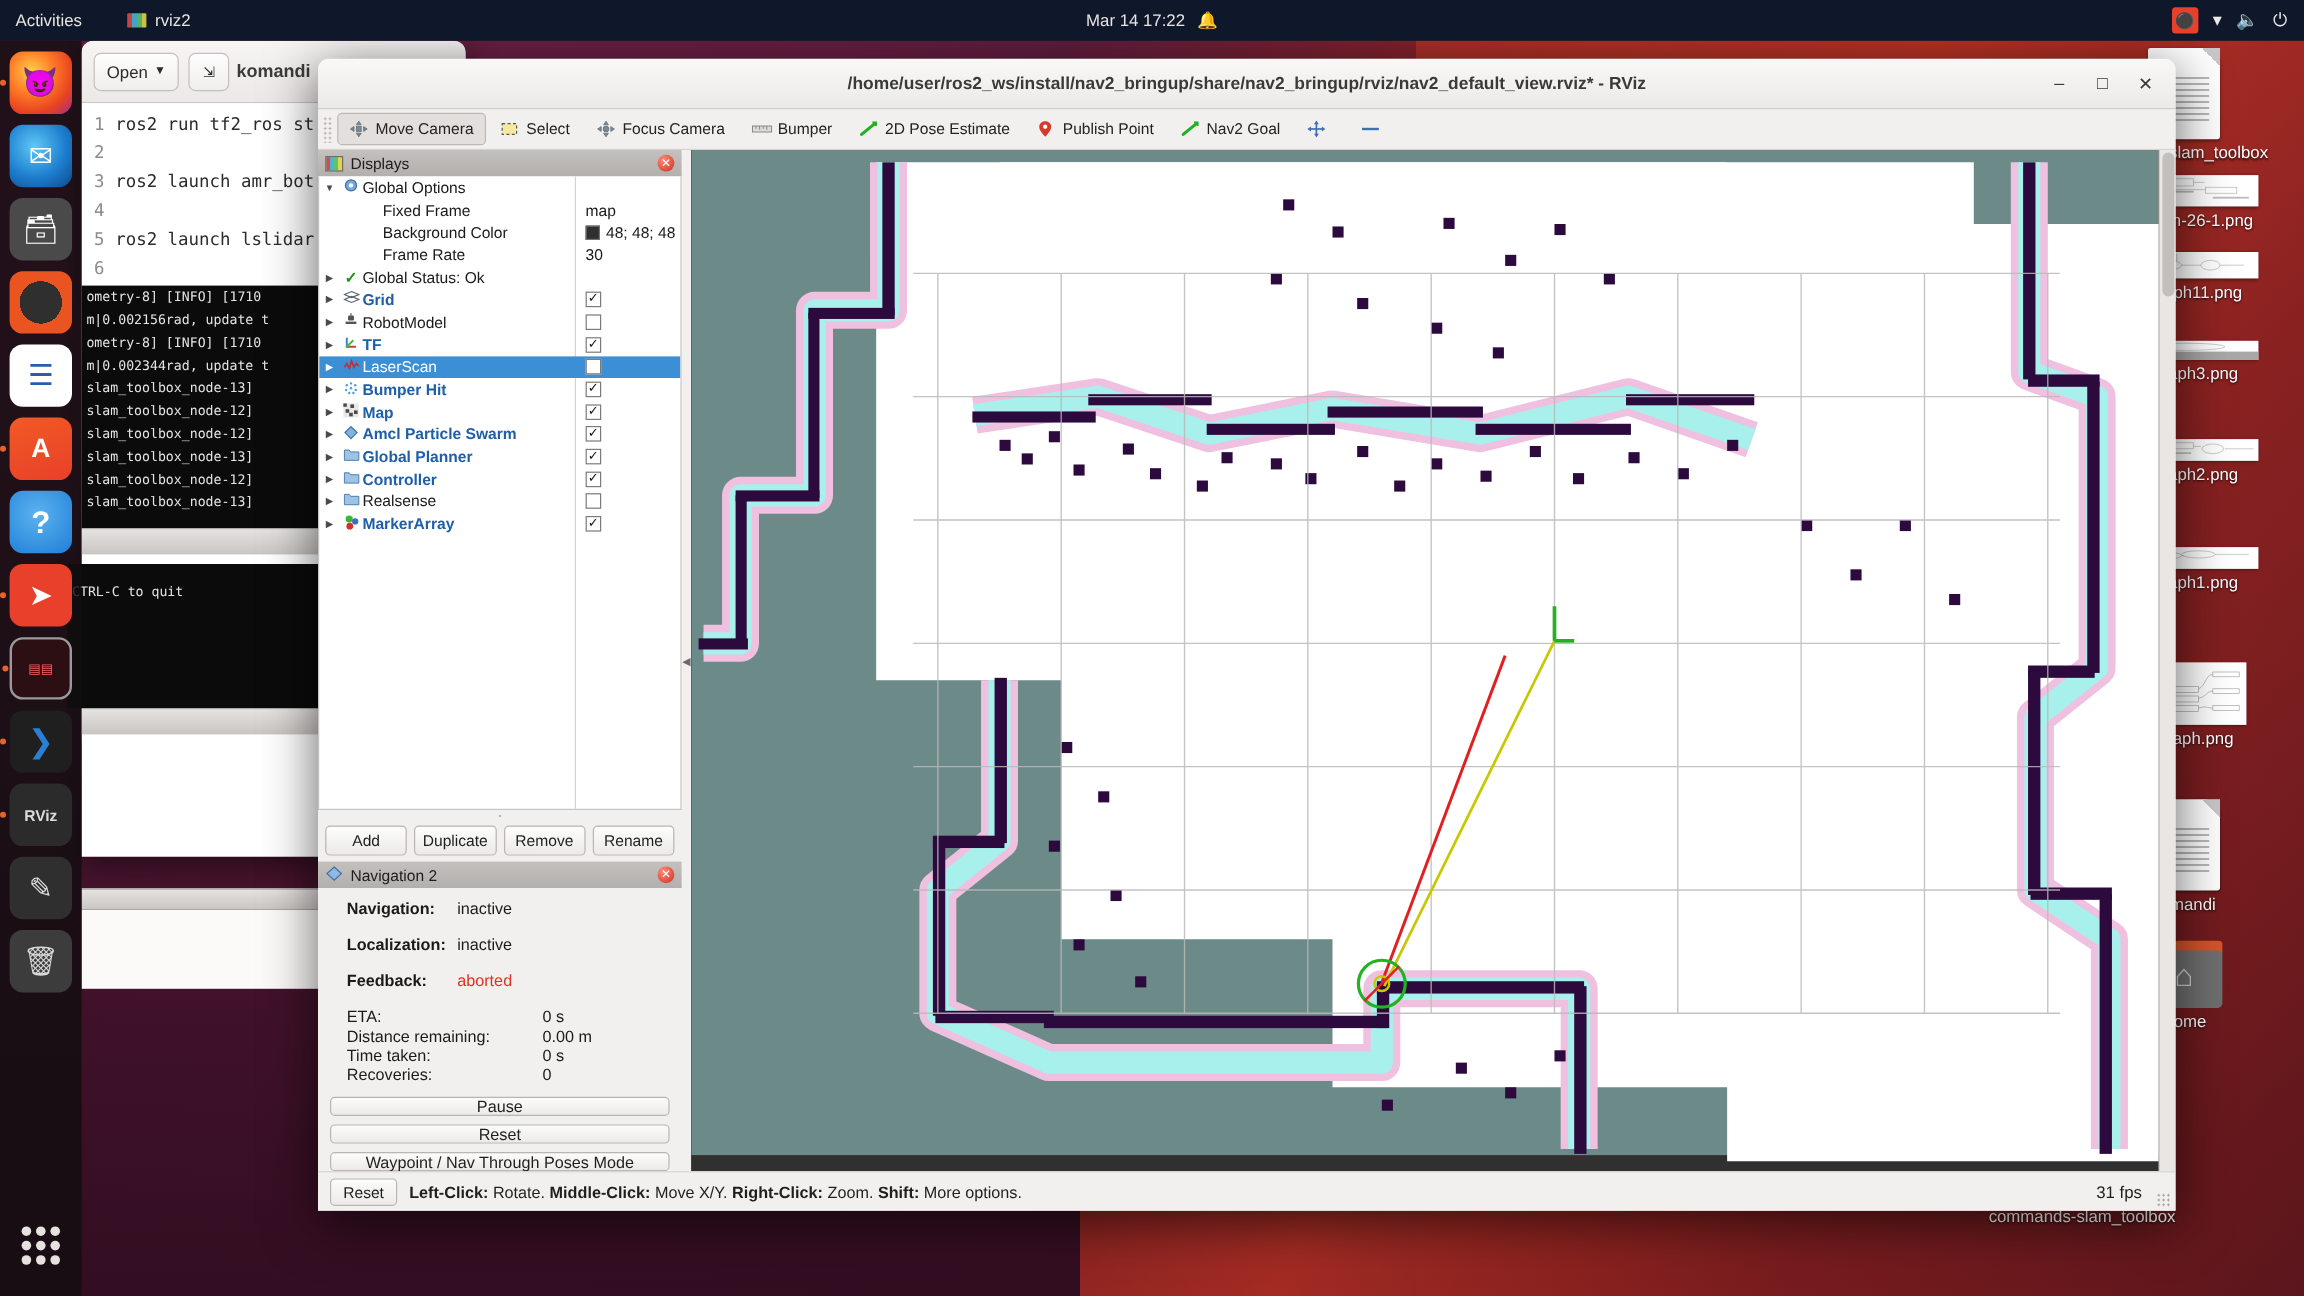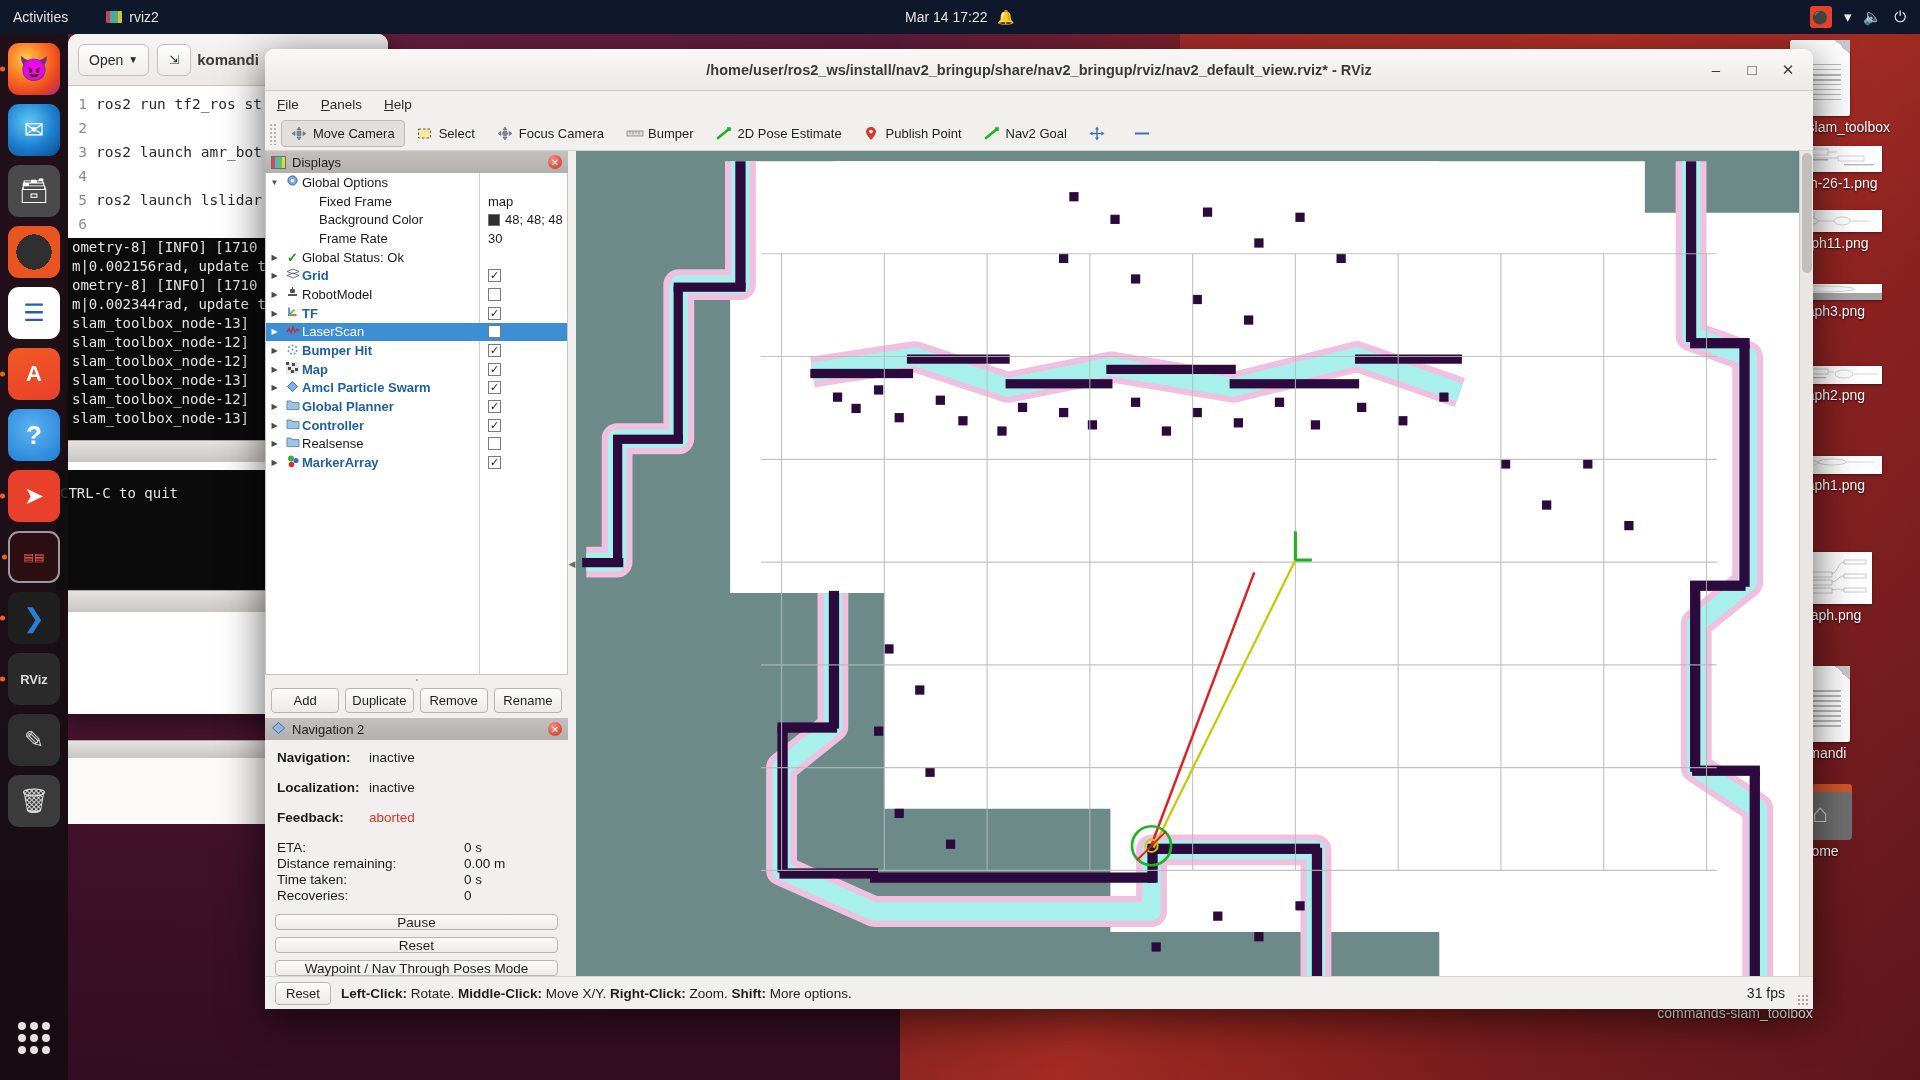--- a/index.html
+++ b/index.html
@@ -118,21 +118,21 @@
     display: flex; align-items: center; justify-content: center; padding: 0 10px; gap: 5px; }
   .gedit-title { position:absolute; left: 0; right: 0; top: 17px; text-align: center;
     font-size: 15px; font-weight: bold; color: #3b3b3b; pointer-events: none; }
   .gedit-body { background: #fff; padding: 6px 0 0 0; height: 530px; }
   .ge-line { display: flex; font-family: "DejaVu Sans Mono", monospace; font-size: 14.5px;
     color: #2b2b2b; line-height: 24px; }
   .ge-num { width: 28px; text-align: right; color: #8c8c8c; padding-right: 9px; }
 
   
   .term { position: absolute; background: #0b0b0b; color: #e4e4e4; z-index: 150;
-    font-family: "DejaVu Sans Mono", monospace; font-size: 14px; overflow: hidden; }
+    font-family: "DejaVu Sans Mono", monospace; font-size: 11px; overflow: hidden; }
   .term-a { left: 68px; top: 238px; width: 320px; height: 202px; }
   .term-b { left: 56px; top: 470px; width: 320px; height: 120px; }
   .term-c { left: 68px; top: 610px; width: 320px; height: 130px; }
   .term-line { white-space: pre; line-height: 19px; padding-left: 4px; }
   .term-bar { position:absolute; left: 68px; width: 320px; height: 22px;
     background: linear-gradient(#e6e2e0,#c9c5c2); z-index: 152; border-top: 1px solid #aaa; }
 
   
   .rviz {
     position: absolute; left: 265px; top: 49px; width: 1548px; height: 960px; z-index: 300;
@@ -200,21 +200,21 @@
 
   .tree-footer { height: 10px; background: #f2f0ef;
     background-image: radial-gradient(#b6b2b0 1px, transparent 1px);
     background-size: 4px 4px; background-repeat: no-repeat;
     background-position: center; }
   .btnrow { display: flex; gap: 6px; padding: 3px 6px 5px; background: #f2f0ef; }
   .qbtn { flex: 1; height: 25px; border: 1px solid #b9b5b2; border-radius: 4px;
     background: linear-gradient(#fdfdfd,#eceae8); font-size: 13px; color: #1f1f1f;
     display: flex; align-items: center; justify-content: center; }
 
-  .nav-body { background: #f2f0ef; padding: 10px 12px 0; font-size: 13.5px; color: #1a1a1a; }
+  .nav-body { background: #f2f0ef; padding: 10px 24px 0; font-size: 13.5px; color: #1a1a1a; }
   .nav-row { display: flex; margin-bottom: 15px; }
   .nav-row b { width: 92px; }
   .nav-stat { display: flex; justify-content: space-between; margin-bottom: 1px; }
   .nav-stat .k { }
   .nav-stat .v { width: 92px; }
   .nav-buttons { padding: 10px 10px 0; display: flex; flex-direction: column; gap: 7px; background: #f2f0ef; }
   .nbtn { height: 16px; border: 1px solid #b9b5b2; border-radius: 4px;
     background: linear-gradient(#fcfcfc,#eceae8); font-size: 13.5px; color: #1f1f1f;
     display: flex; align-items: center; justify-content: center; }
 
@@ -445,25 +445,20 @@
 
     <div class="rviz-title">
       <div class="rviz-title-text">/home/user/ros2_ws/install/nav2_bringup/share/nav2_bringup/rviz/nav2_default_view.rviz* - RViz</div>
       <div class="win-ctrl">
         <span>–</span>
         <span>□</span>
         <span>✕</span>
       </div>
     </div>
 
-    <div class="rviz-menu">
-      <span><u>F</u><span>ile</span></span>
-      <span><u>P</u><span>anels</span></span>
-      <span><u>H</u><span>elp</span></span>
-    </div>
 
     <div class="rviz-toolbar">
       <div class="tb-grip"></div>
       <div class="tb-item active">
         <span class="tb-ico">
           <svg width="16" height="15" viewBox="0 0 16 15">
               <g fill="#7d8a96" stroke="#5b6670" stroke-width=".6">
           <polygon points="8,1 10,4 6,4"></polygon>
                 <polygon points="8,14 10,11 6,11"></polygon>
                 <polygon points="1,7.5 4,5.5 4,9.5"></polygon>

